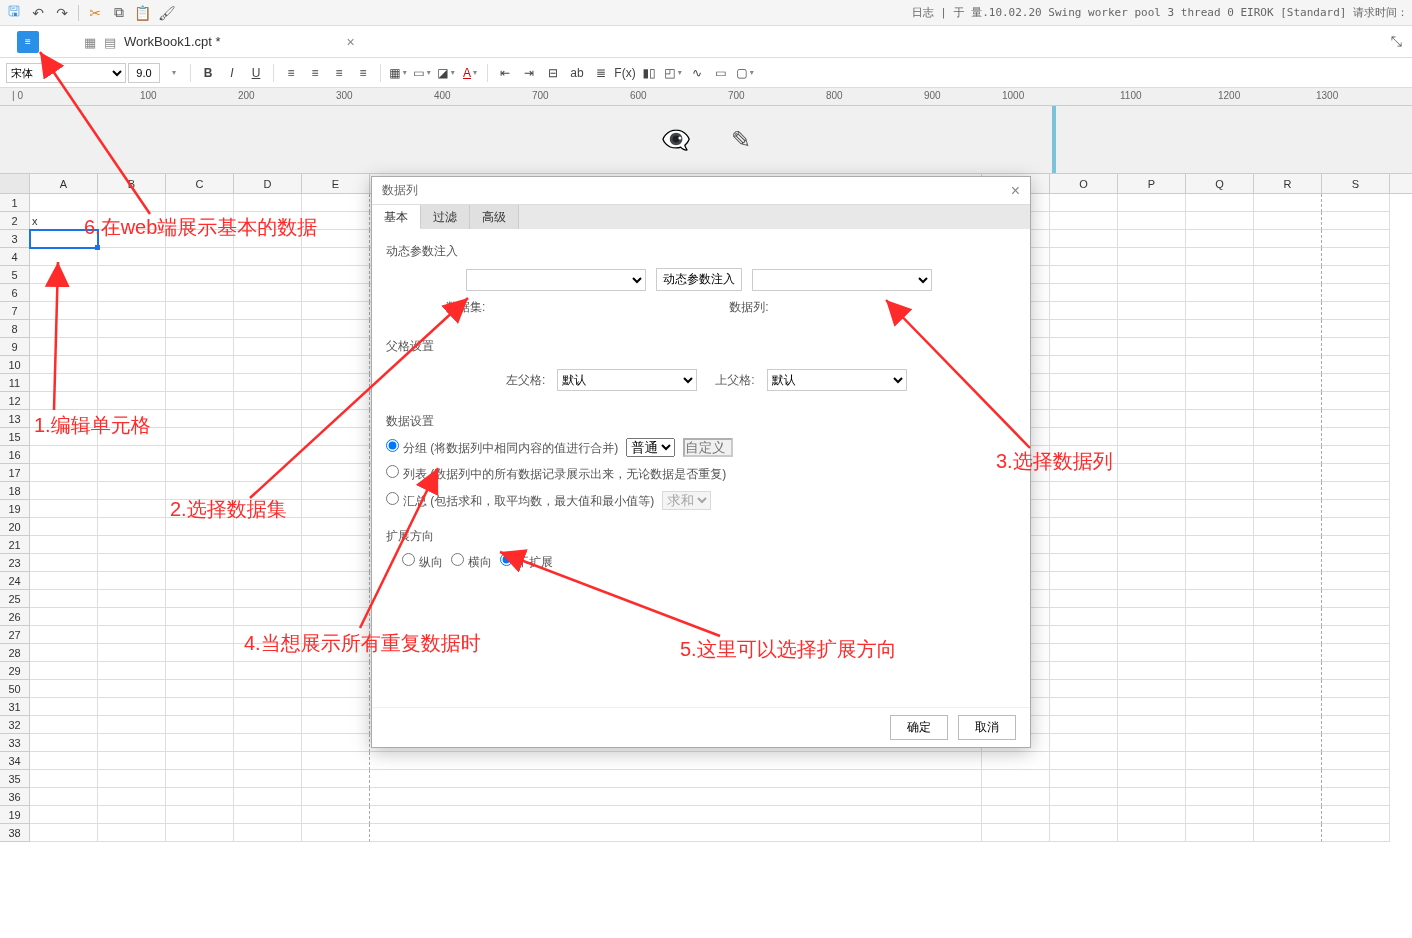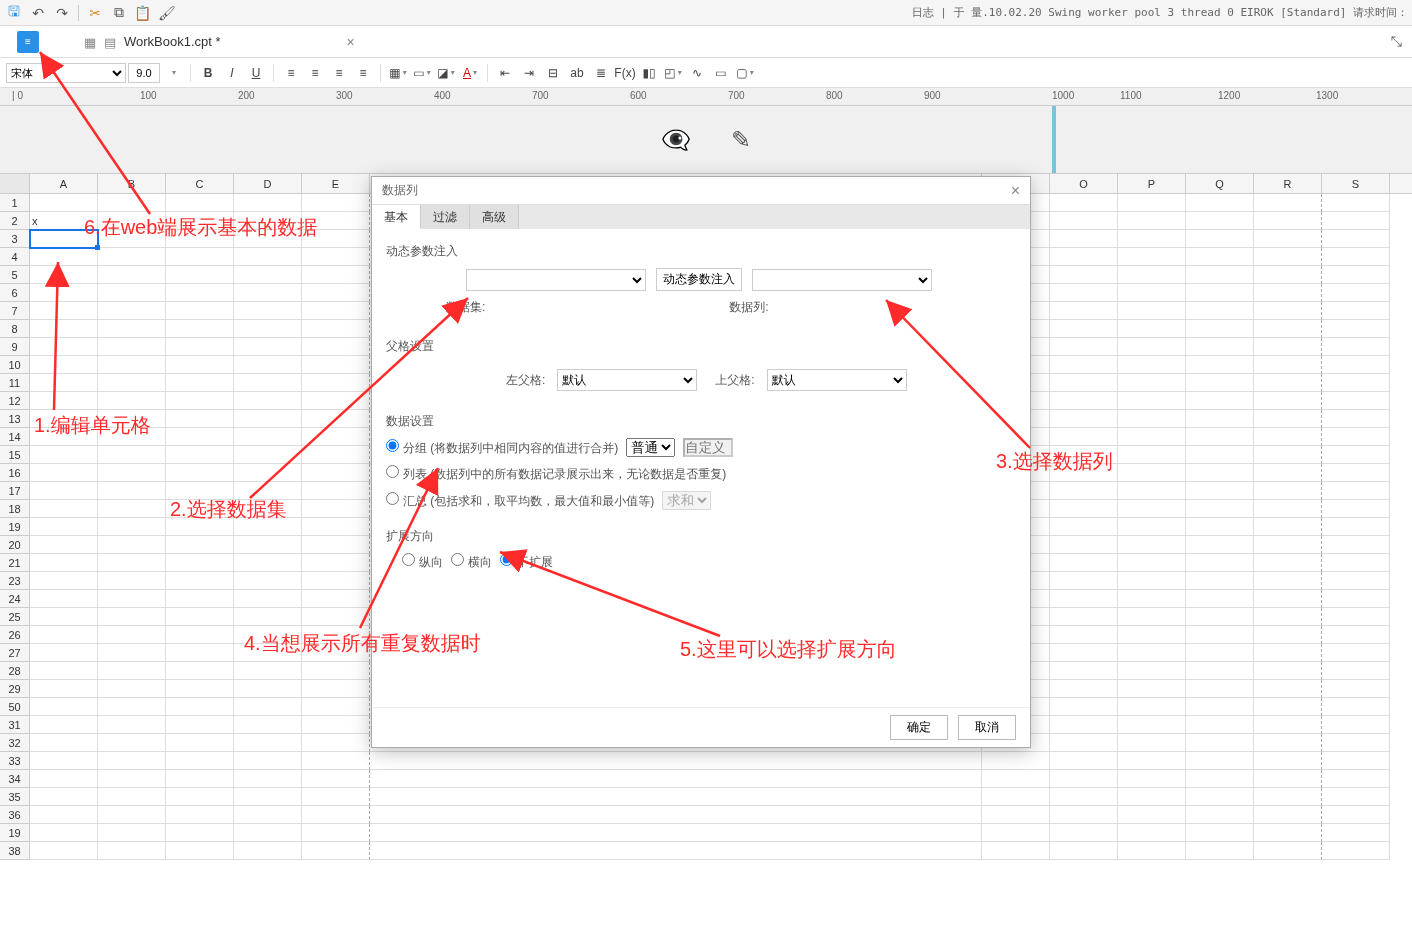--- a/index.html
+++ b/index.html
@@ -147,21 +147,21 @@
   <span class="tick" style="left:12px">| 0</span>
   <span class="tick" style="left:140px">100</span>
   <span class="tick" style="left:238px">200</span>
   <span class="tick" style="left:336px">300</span>
   <span class="tick" style="left:434px">400</span>
   <span class="tick" style="left:532px">700</span>
   <span class="tick" style="left:630px">600</span>
   <span class="tick" style="left:728px">700</span>
   <span class="tick" style="left:826px">800</span>
   <span class="tick" style="left:924px">900</span>
-  <span class="tick" style="left:1052px">1000</span>
+  <span class="tick" style="left:1002px">1000</span>
   <span class="tick" style="left:1120px">1100</span>
   <span class="tick" style="left:1218px">1200</span>
   <span class="tick" style="left:1316px">1300</span>
 </div>
 
 <div class="graypanel">
   <span class="picon">👁‍🗨</span>
   <span class="picon">✎</span>
   <div class="rmark"></div>
 </div>
@@ -358,35 +358,20 @@
         <div class="cell" style="width: 612px;"></div>
         <div class="cell" style="width: 68px;"></div>
         <div class="cell" style="width: 68px;"></div>
         <div class="cell" style="width: 68px;"></div>
         <div class="cell" style="width: 68px;"></div>
         <div class="cell dashR" style="width: 68px;"></div>
         <div class="cell" style="width: 68px;"></div>
       </div>
       <div class="row">
         <div class="rh">13</div>
-        <div class="cell" style="width: 68px;"></div>
-        <div class="cell" style="width: 68px;"></div>
-        <div class="cell" style="width: 68px;"></div>
-        <div class="cell" style="width: 68px;"></div>
-        <div class="cell dashR" style="width: 68px;"></div>
-        <div class="cell" style="width: 612px;"></div>
-        <div class="cell" style="width: 68px;"></div>
-        <div class="cell" style="width: 68px;"></div>
-        <div class="cell" style="width: 68px;"></div>
-        <div class="cell" style="width: 68px;"></div>
-        <div class="cell dashR" style="width: 68px;"></div>
-        <div class="cell" style="width: 68px;"></div>
-      </div>
-      <div class="row">
-        <div class="rh">14</div>
         <div class="cell" style="width: 68px;"></div>
         <div class="cell" style="width: 68px;"></div>
         <div class="cell" style="width: 68px;"></div>
         <div class="cell" style="width: 68px;"></div>
         <div class="cell dashR" style="width: 68px;"></div>
         <div class="cell" style="width: 612px;"></div>
         <div class="cell" style="width: 68px;"></div>
         <div class="cell" style="width: 68px;"></div>
         <div class="cell" style="width: 68px;"></div>
         <div class="cell" style="width: 68px;"></div>

